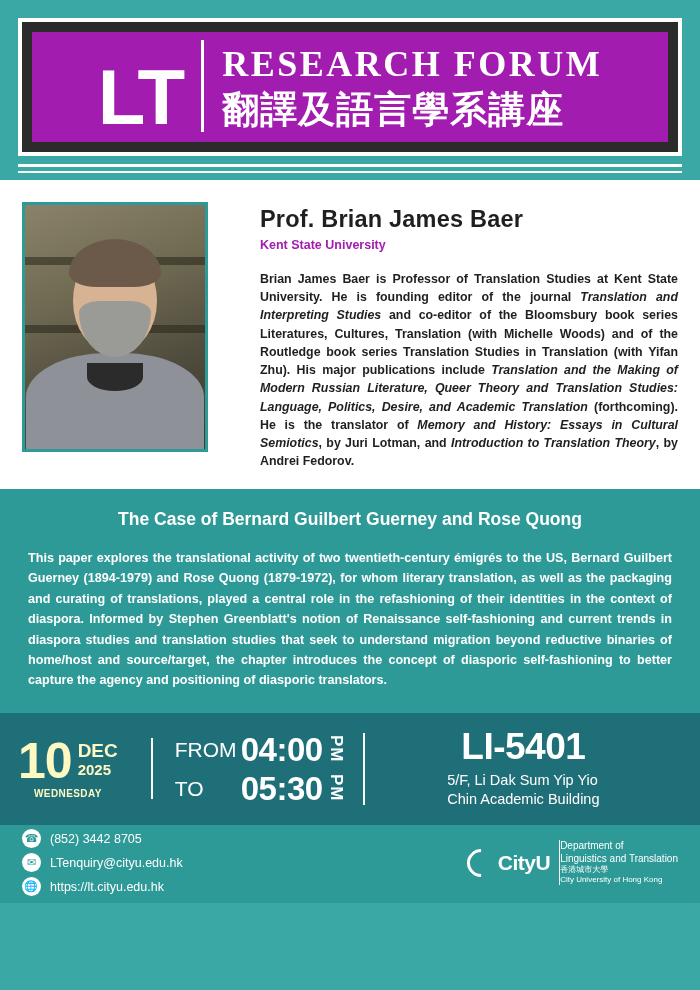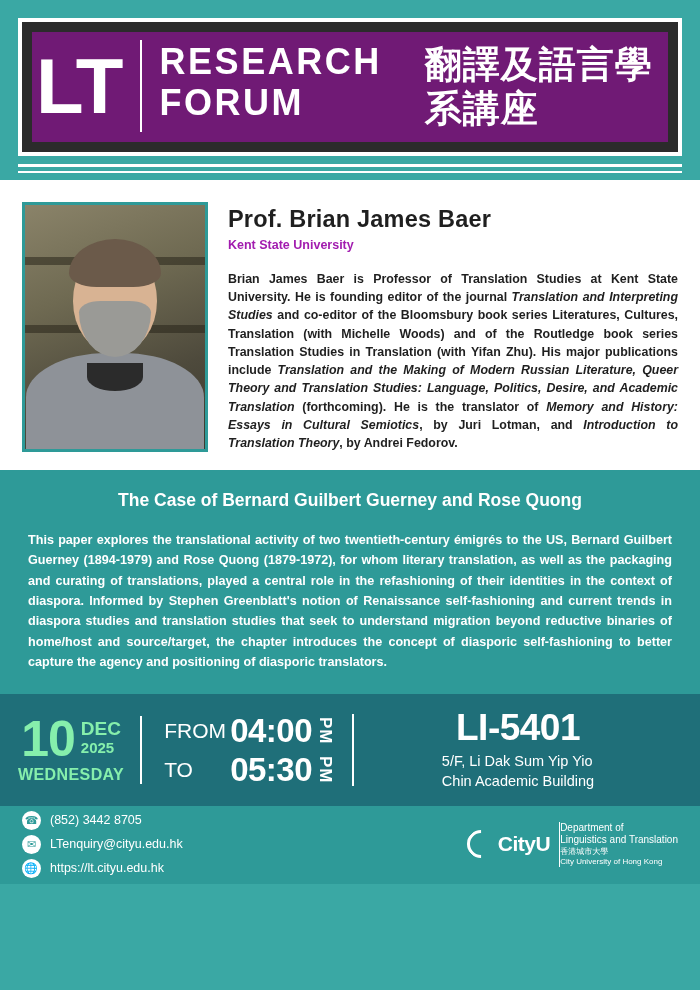--- a/index.html
+++ b/index.html
@@ -24,45 +24,46 @@
   .header-wrap {
     padding: 18px 18px 0 18px;
     background: #3aa8a4;
   }
   .header-box {
     border: 4px solid #ffffff;
     background: #2b2b2b;
     padding: 10px 10px;
   }
   .header-inner {
-    background: #701a75;
-    display: flex;
-    align-items: center;
+    background: #a21caf;
+    display: flex;
+    align-items: flex-end;
     justify-content: center;
     padding: 8px 4px 10px 4px;
   }
   .lt-logo {
     color: #ffffff;
     font-size: 78px;
     font-weight: bold;
     letter-spacing: -2px;
     line-height: 0.9;
     padding-right: 18px;
     font-family: "Liberation Sans", sans-serif;
   }
   .lt-divider {
     width: 3px;
     background: #ffffff;
     height: 92px;
     margin-right: 18px;
   }
   .header-text {
     display: flex;
-    flex-direction: row;
+    flex-direction: column;
     justify-content: center;
+    font-family: Liberation Serif, serif;
   }
   .header-en {
     color: #ffffff;
     font-size: 36px;
     font-weight: bold;
     letter-spacing: 2.5px;
     line-height: 1.15;
   }
   .header-zh {
     color: #ffffff;
@@ -157,21 +158,21 @@
   .photo-collar {
     position: absolute;
     left: 50%;
     transform: translateX(-50%);
     bottom: 58px;
     width: 56px;
     height: 28px;
     border-radius: 0 0 50% 50%;
     background: #2b2b2b;
   }
-  .speaker-text { flex: 1 1 auto; min-width: 0; }
+  .speaker-text { flex: 1 1 auto; min-width: 0; margin-left: 32px; }
   .speaker-name {
     font-size: 23.5px;
     font-weight: bold;
     color: #1f1f1f;
     letter-spacing: 0.2px;
     margin: 4px 0 5px 0;
   }
   .speaker-affil {
     font-size: 12.5px;
     font-weight: bold;
@@ -214,23 +215,23 @@
     display: flex;
     align-items: center;
     padding: 16px 18px;
     height: 112px;
     box-sizing: border-box;
   }
   .date-block {
     display: flex;
     flex-direction: column;
     align-items: center;
-    padding-right: 16px;
+    padding-right: 33px;
     border-right: 2px solid #ffffff;
-    color: #86efac;
+    color: #fef9c3;
   }
   .date-top {
     display: flex;
     align-items: flex-start;
   }
   .date-day {
     font-size: 50px;
     font-weight: bold;
     line-height: 0.92;
     letter-spacing: -1px;
@@ -245,21 +246,21 @@
     font-size: 19px;
     font-weight: bold;
     line-height: 1;
   }
   .date-year {
     font-size: 15px;
     font-weight: bold;
     line-height: 1.3;
   }
   .date-weekday {
-    font-size: 16px;
+    font-size: 10px;
     font-weight: bold;
     letter-spacing: 0.4px;
     margin-top: 4px;
   }
   .time-block {
     display: flex;
     flex-direction: column;
     justify-content: center;
     color: #ffffff;
     padding: 0 18px;

